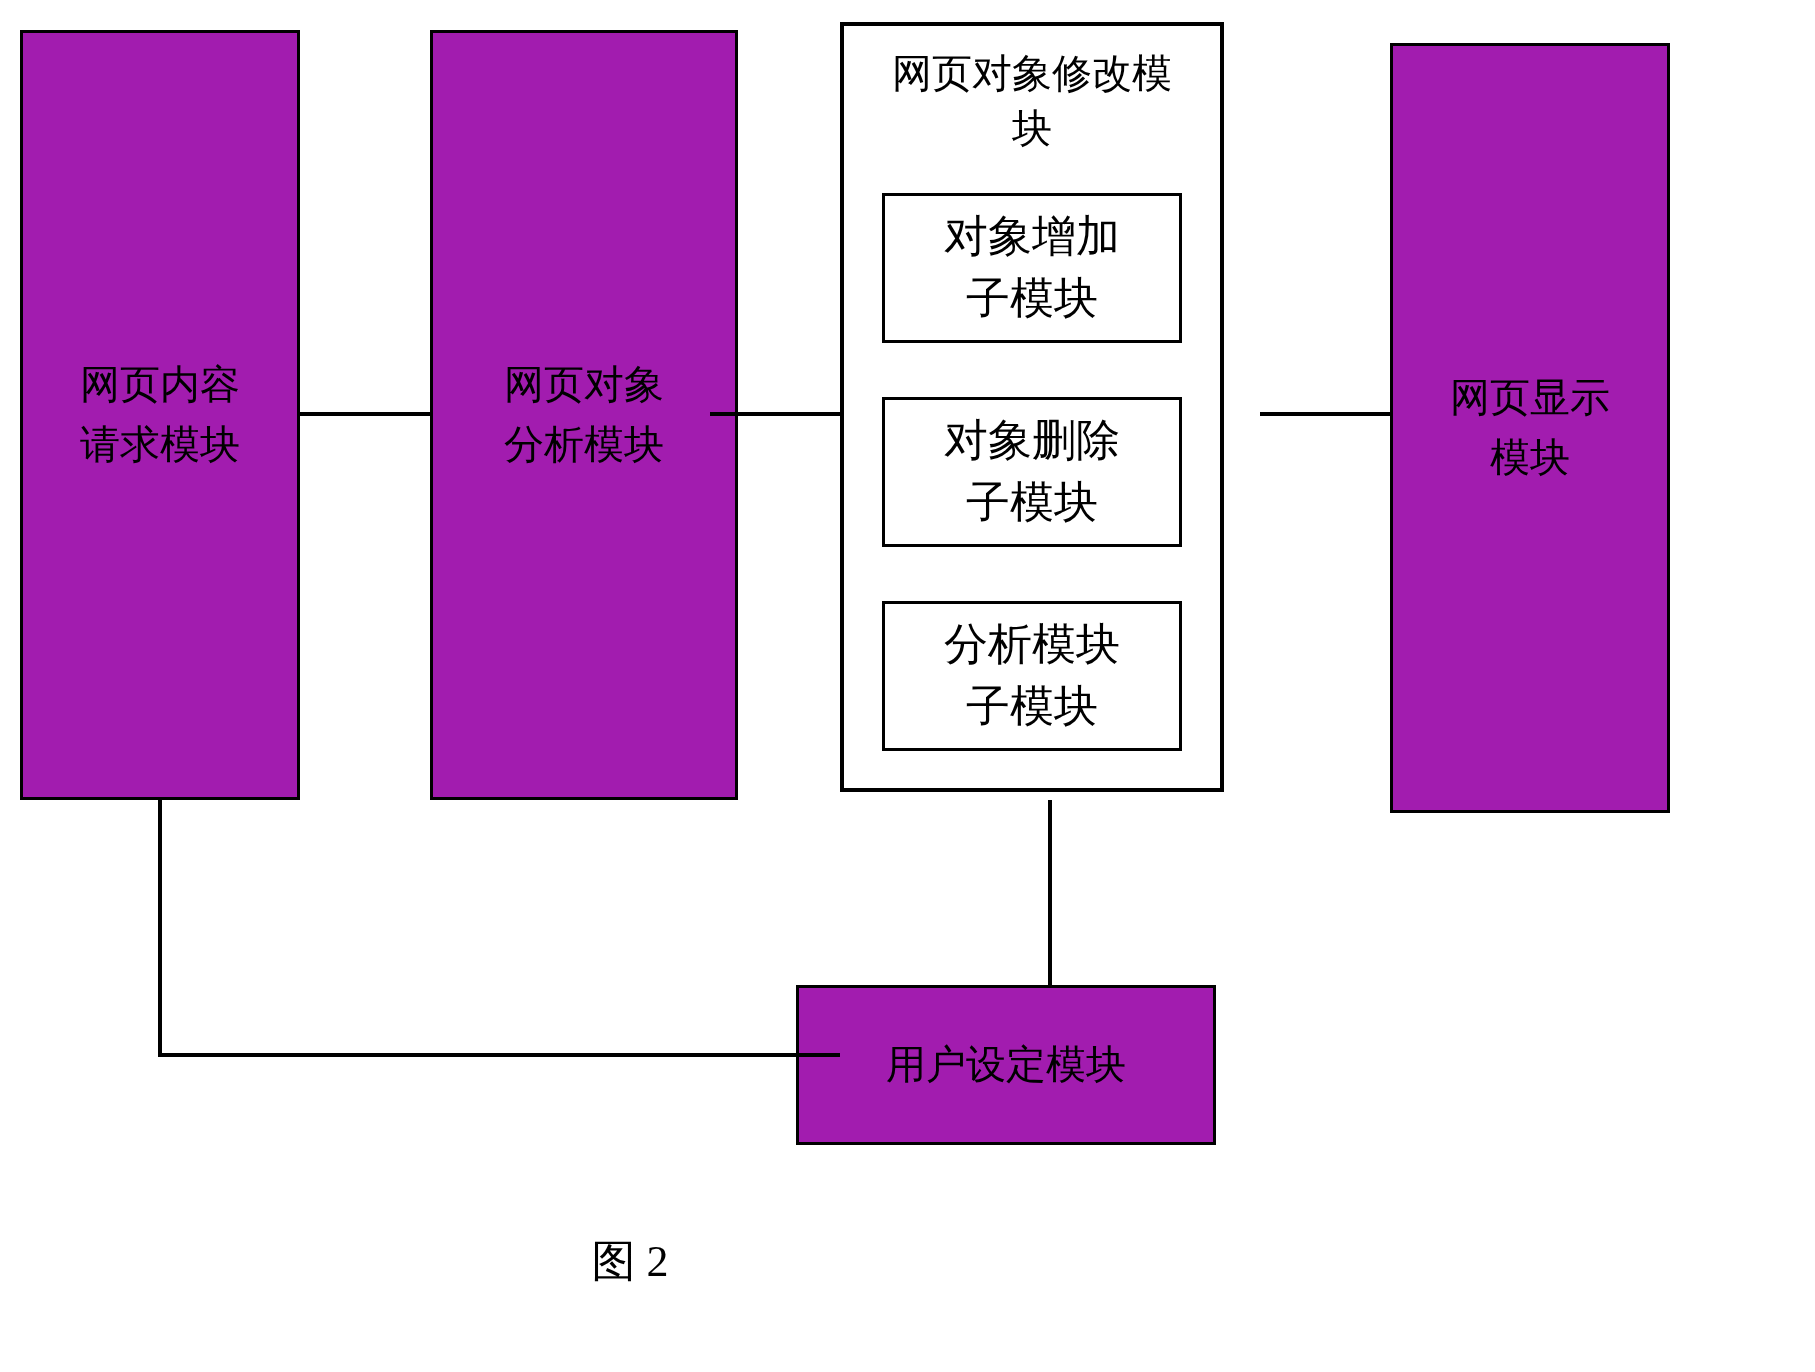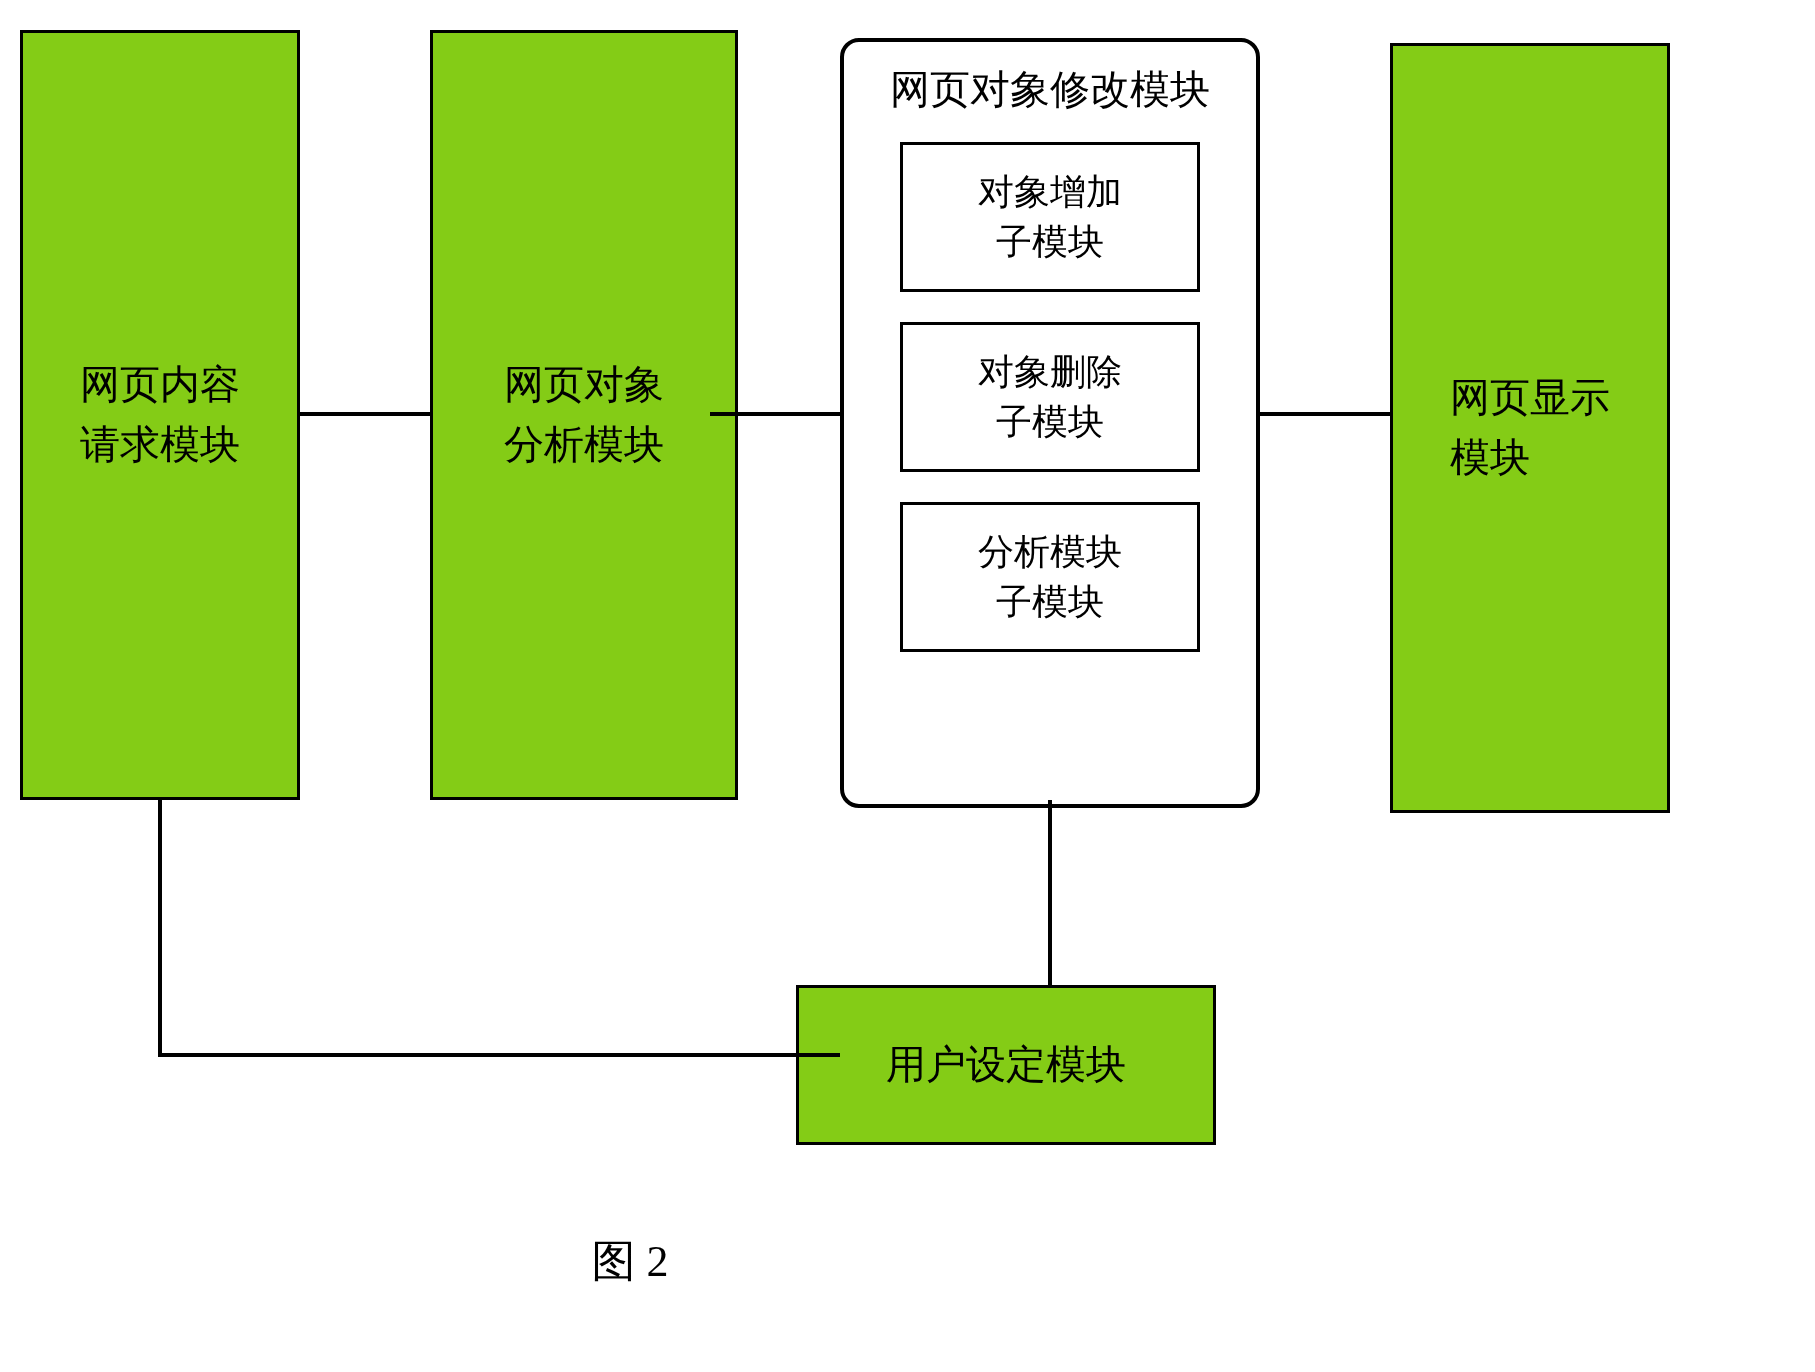--- a/index.html
+++ b/index.html
@@ -9,34 +9,35 @@
   background: #fff;
   font-family: "SimSun", "宋体", serif;
   position: relative;
 }
 .box {
   position: absolute;
   border: 3px solid #000;
   display: flex;
   align-items: center;
   justify-content: center;
+  text-align: center;
   font-size: 40px;
   line-height: 1.5;
-  background: #84cc16;
+  background: #a21caf;
 }
 .inner-box {
   border: 3px solid #000;
   display: flex;
   align-items: center;
   justify-content: center;
   text-align: center;
-  font-size: 36px;
+  font-size: 44px;
   line-height: 1.4;
   background: #fff;
-  margin: 0 auto;
+  margin: 12px auto;
 }
 .container-box {
   position: absolute;
   border: 4px solid #000;
   background: #fff;
   padding: 20px 30px;
 }
 .container-title {
   text-align: center;
   font-size: 40px;
@@ -65,21 +66,21 @@
 <div class="box" style="left:20px; top:30px; width:280px; height:770px;">
   <span style="white-space:pre-line;">网页内容
 请求模块</span>
 </div>
 
 <div class="box" style="left:430px; top:30px; width:308px; height:770px;">
   <span style="white-space:pre-line;">网页对象
 分析模块</span>
 </div>
 
-<div class="container-box" style="left:840px; top:38px; width:420px; height:770px;border-radius:19px;">
+<div class="container-box" style="left:840px; top:22px; width:384px; height:770px;">
   <div class="container-title">网页对象修改模块</div>
   <div class="inner-stack">
     <div class="inner-box" style="width:300px; height:150px;">
       <span style="white-space:pre-line;">对象增加
 子模块</span>
     </div>
     <div class="inner-box" style="width:300px; height:150px;">
       <span style="white-space:pre-line;">对象删除
 子模块</span>
     </div>

